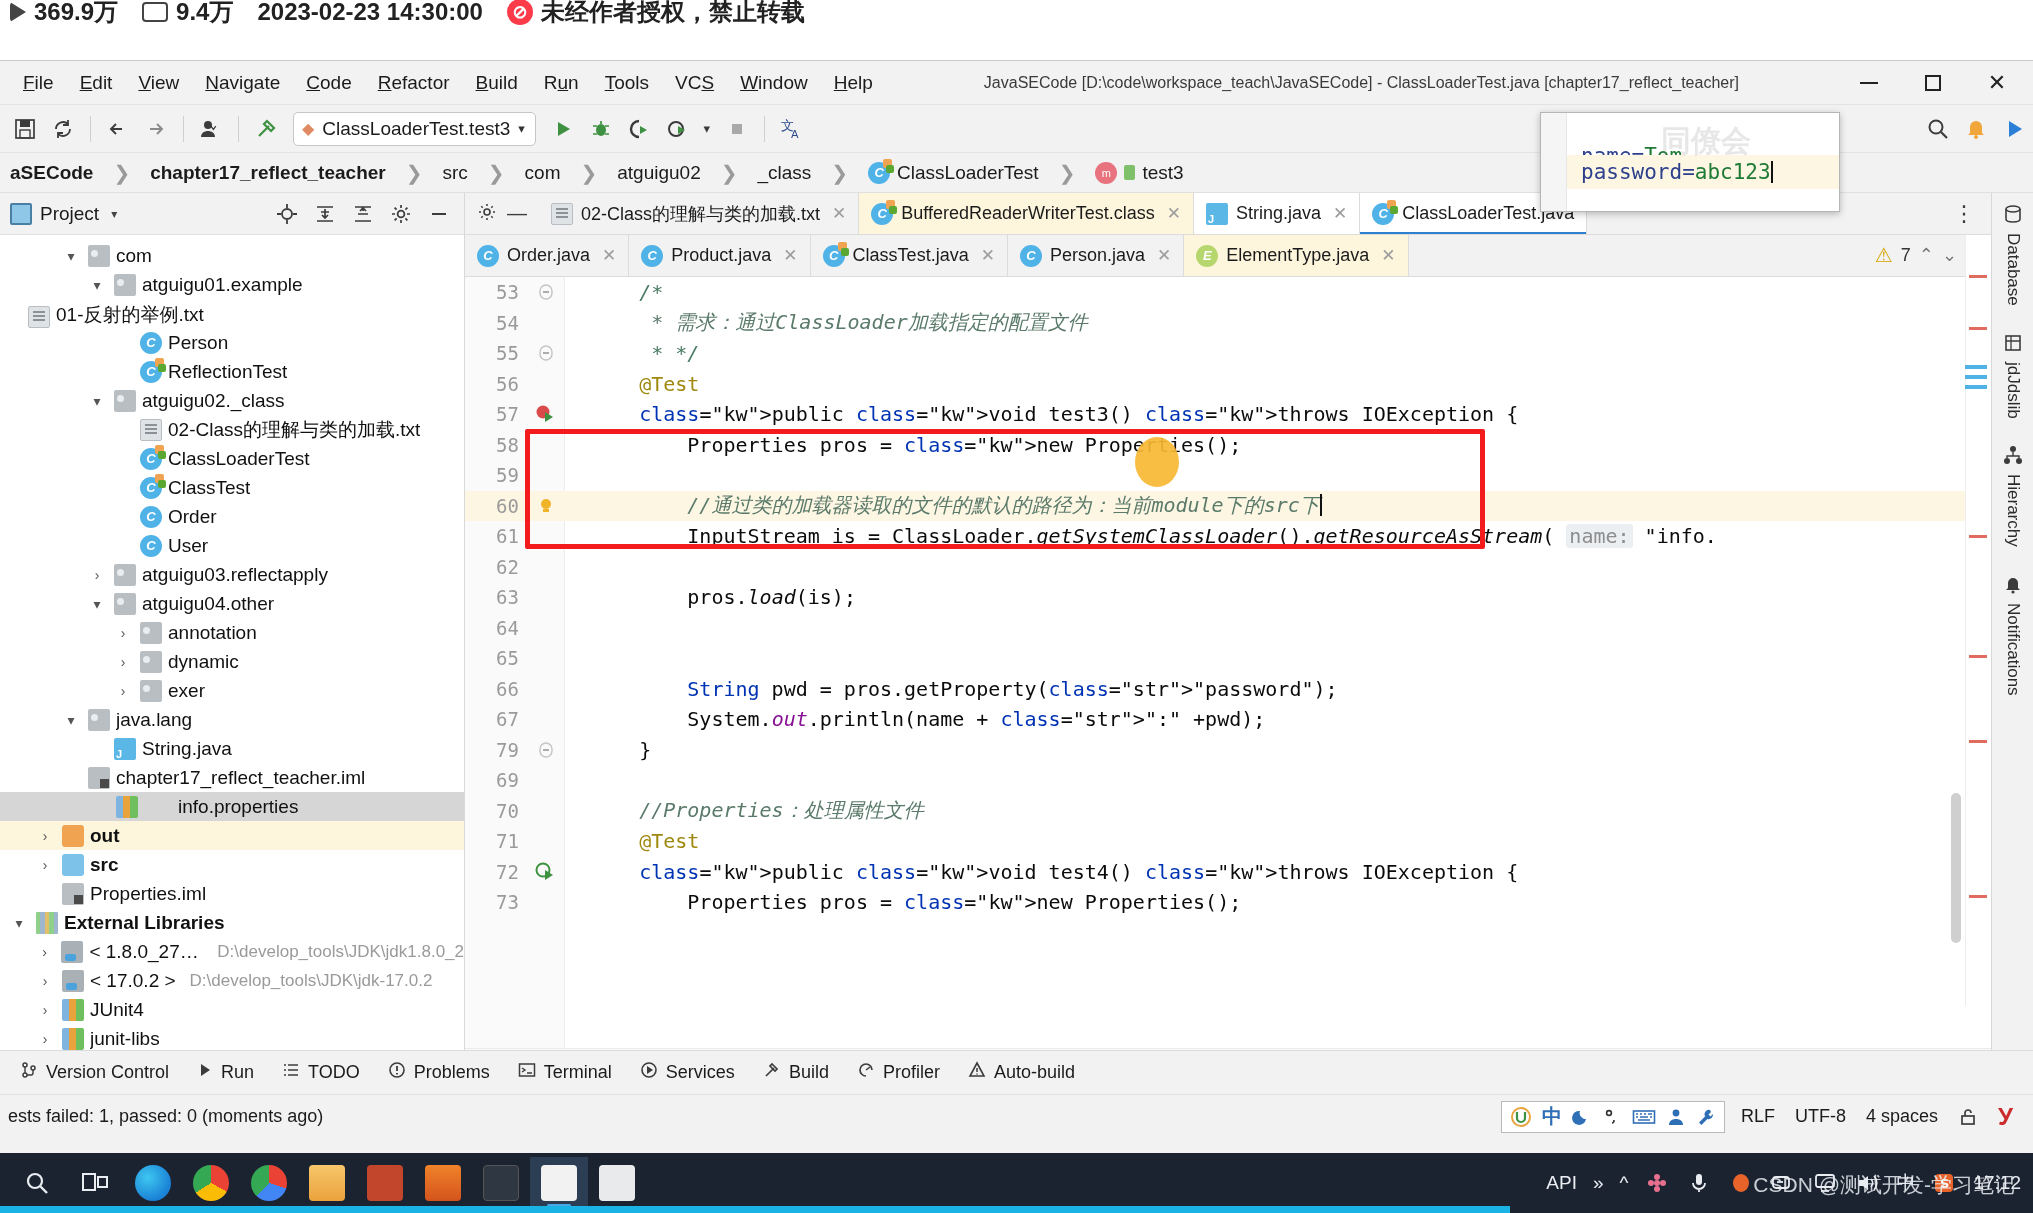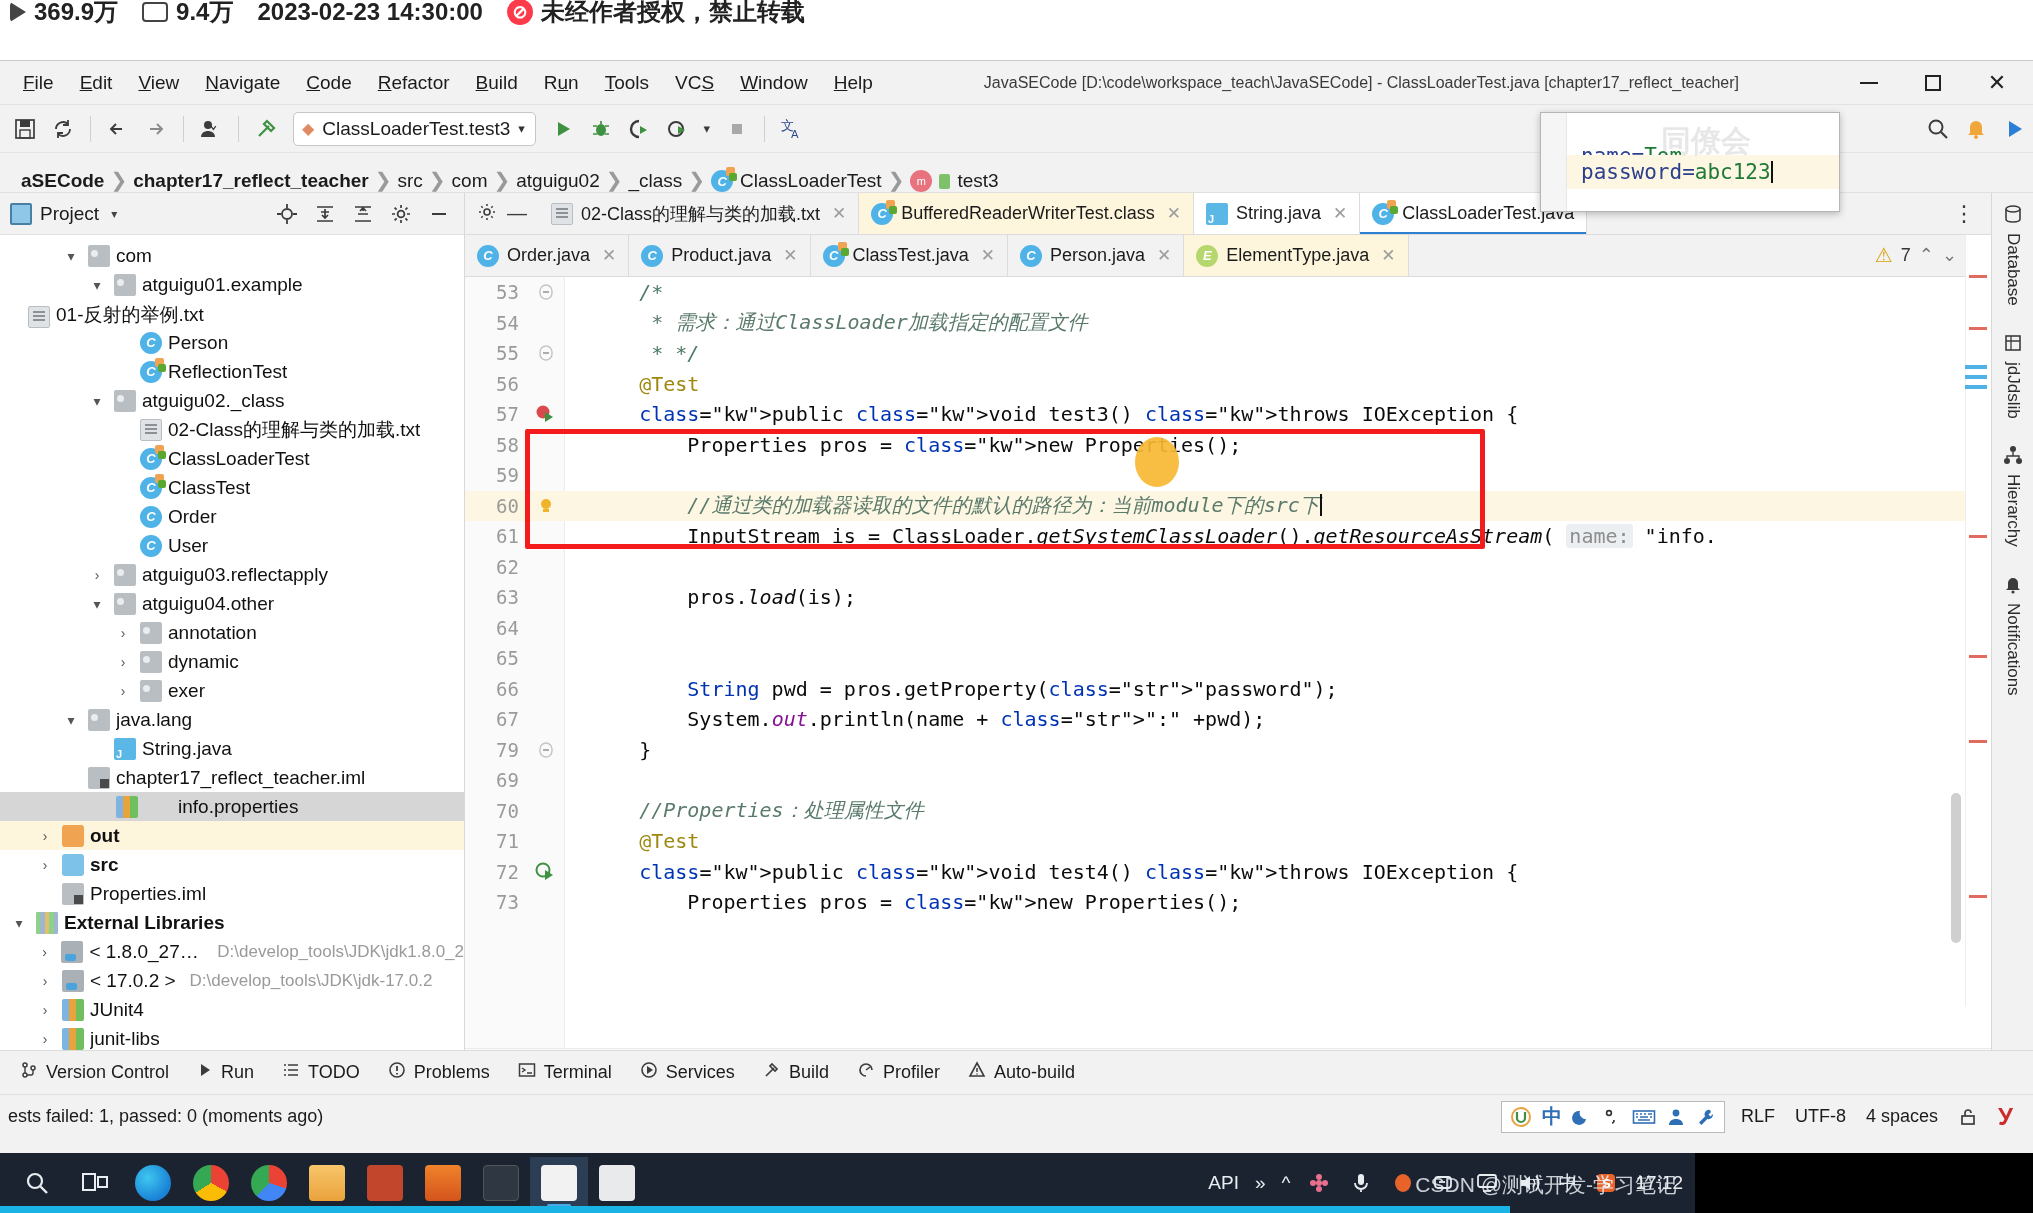--- a/index.html
+++ b/index.html
@@ -63,22 +63,22 @@
   .tb-sep{width:1px;height:26px;background:#cfcfcf;margin:0 8px;}
   #runconfig{
     display:flex;align-items:center;gap:8px;border:1px solid #c6c6c6;border-radius:5px;
     background:#fff;height:34px;padding:0 10px 0 8px;margin:0 8px;font-size:19px;color:#1b1b1b;
   }
   #runconfig .rc-ico{color:#e08a64;font-size:16px;}
   #runconfig .rc-caret{font-size:13px;color:#333;}
 
   
   #breadcrumb{
-    height:40px;background:#f2f2f2;display:flex;align-items:flex-end;gap:0;
-    padding-left:15px; font-size:19px; color:#1b1b1b; border-bottom:1px solid #e0e0e0;
+    height:40px;background:#f2f2f2;display:flex;align-items:center;gap:14px;
+    padding-left:4px; font-size:19px; color:#1b1b1b; border-bottom:1px solid #e0e0e0;
     overflow:hidden; white-space:nowrap;
   }
   .bc-seg{display:flex;align-items:center;gap:7px;padding:0 6px;}
   .bc-seg.bold{font-weight:bold;}
   .bc-sep{color:#9a9a9a;font-size:20px;}
 
   
   #body-split{display:flex; height:calc(1093px - 44px - 48px - 40px - 44px - 60px);}
 
   
@@ -187,21 +187,21 @@
     font-size:18px;color:#1b1b1b;padding-left:8px;
   }
   #status-left{flex:1;white-space:nowrap;overflow:hidden;}
   #status-right{display:flex;align-items:center;gap:0;padding-right:10px;}
   .sr-item{padding:0 10px;display:flex;align-items:center;}
   #ime-tray{display:flex;align-items:center;gap:10px;border:1px solid #b9b9b9;background:#fff;
             padding:2px 8px;height:32px;margin-right:6px;}
 
   
   #taskbar{
-    position:absolute;left:0;top:1153px;width:1695px;height:60px;background:#1b2330;
+    position:absolute;left:0;top:1153px;width:2033px;height:60px;background:#1b2330;
     display:flex;align-items:center;padding-left:8px;gap:0;
   }
   .tbi{width:58px;height:52px;display:flex;align-items:center;justify-content:center;position:relative;}
   .tbi .sq{width:36px;height:36px;border-radius:6px;}
   .tray{margin-left:auto;display:flex;align-items:center;gap:16px;padding-right:12px;
         color:#e9edf2;font-size:19px;}
   .tray .ti{width:26px;height:26px;display:flex;align-items:center;justify-content:center;}
   #underline-bar{position:absolute;left:0;bottom:0;width:1510px;height:7px;background:#19b3e6;}
   #watermark{position:absolute;right:18px;bottom:14px;color:#e9edf2;opacity:.85;font-size:21px;
              white-space:nowrap;}

